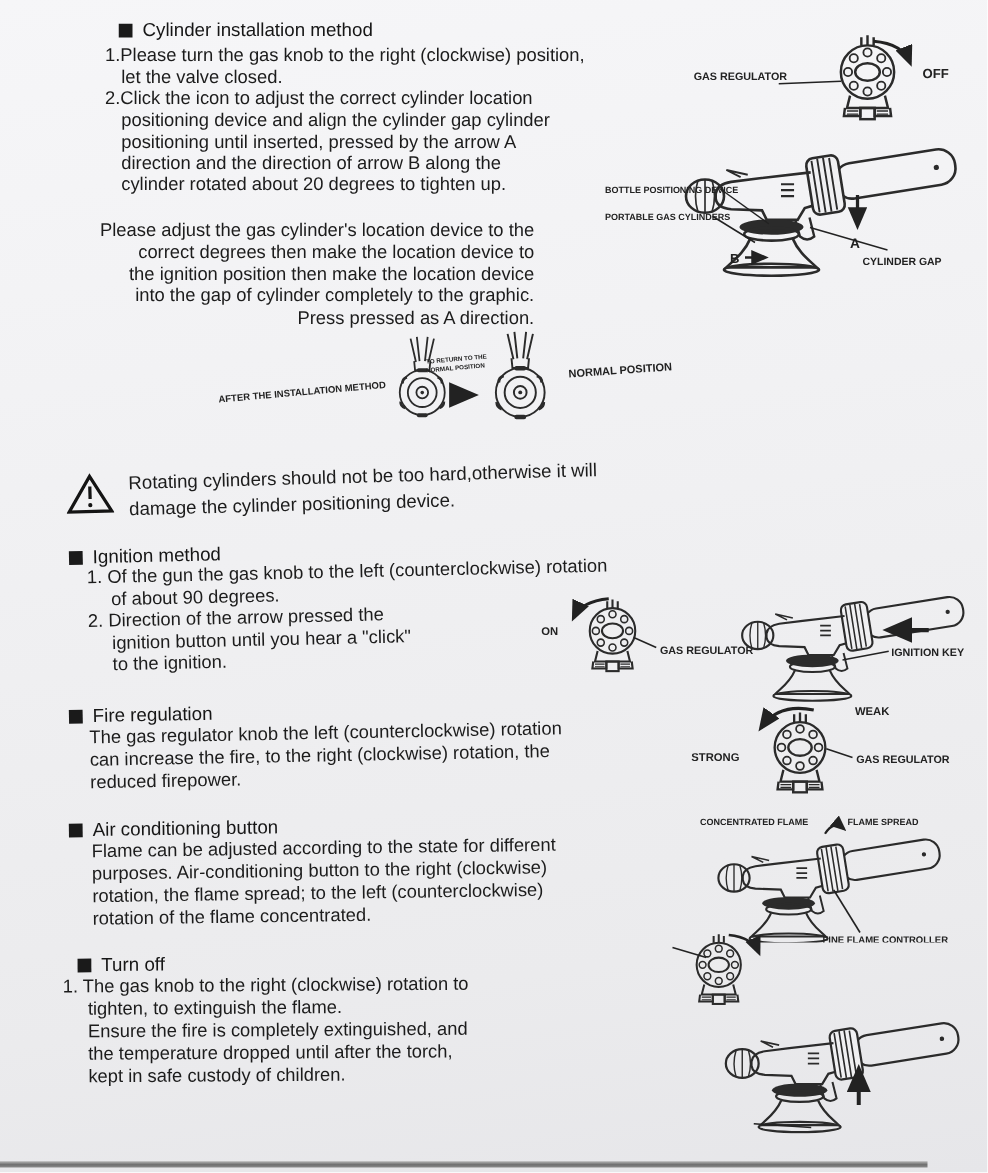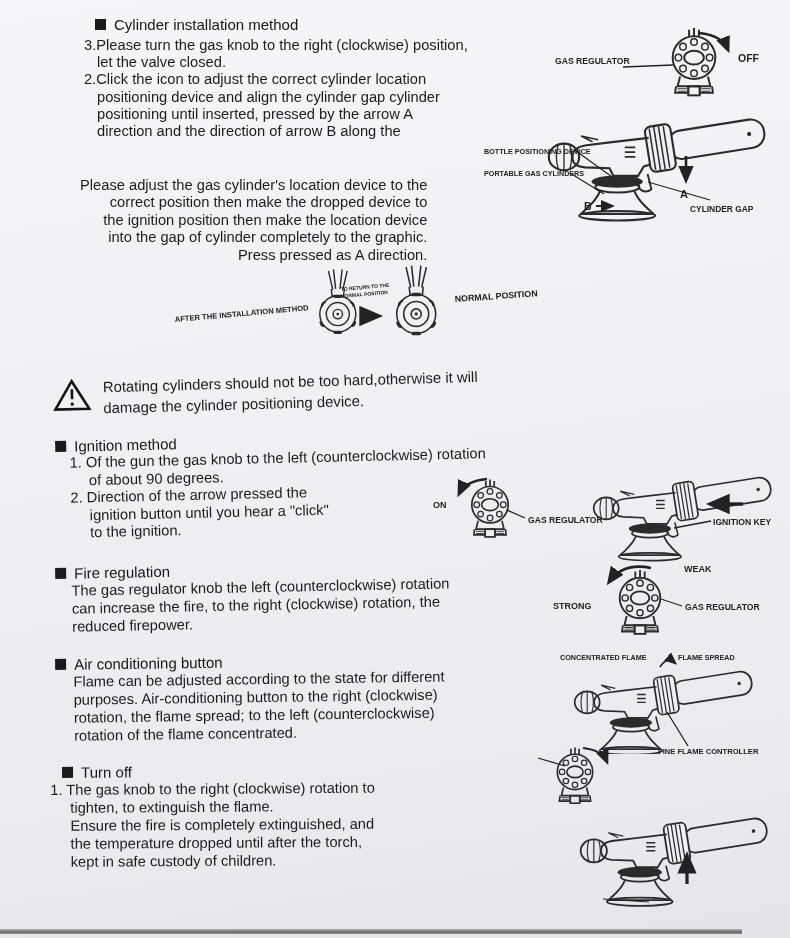--- a/index.html
+++ b/index.html
@@ -82,31 +82,32 @@
       </g>
     </defs>
   </svg>
 
   <div class="abs sec-header" style="left:95px; top:16px;">
     <span class="sq"></span>
     <span>Cylinder installation method</span>
   </div>
 
   <div class="abs" style="left:84px; top:37px;">
-    <div class="tline">3.Please turn the gas knob to the right (clockwise) position,</div>
+    <div class="tline">1.Please turn the gas knob to the right (clockwise) position,</div>
     <div class="tline ind1">let the valve closed.</div>
     <div class="tline">2.Click the icon to adjust the correct cylinder location</div>
     <div class="tline ind1">positioning device and align the cylinder gap cylinder</div>
     <div class="tline ind1">positioning until inserted, pressed by the arrow A</div>
     <div class="tline ind1">direction and the direction of arrow B along the</div>
+    <div class="tline ind1">cylinder rotated about 20 degrees to tighten up.</div>
   </div>
 
   <div class="abs para" style="left:80px; top:177px;text-align:right;">
     <div class="tline">Please adjust the gas cylinder's location device to the</div>
-    <div class="tline">correct position then make the dropped device to</div>
+    <div class="tline">correct degrees then make the location device to</div>
     <div class="tline">the ignition position then make the location device</div>
     <div class="tline">into the gap of cylinder completely to the graphic.</div>
     <div class="tline">Press pressed as A direction.</div>
   </div>
 
   <svg class="abs" style="left:555px; top:22px;" width="235" height="95" viewBox="0 0 235 95">
     <use href="#sym-knob" transform="translate(98,2) scale(0.82)"></use>
     <path d="M144 11 Q167 13 173 28" fill="none" stroke="#222" stroke-width="2.4" marker-end="url(#ah)"></path>
     <path d="M68 45 L118 43" stroke="#222" stroke-width="1.4"></path>
     <text class="lbl" x="0" y="42" font-size="8.6">GAS REGULATOR</text>

